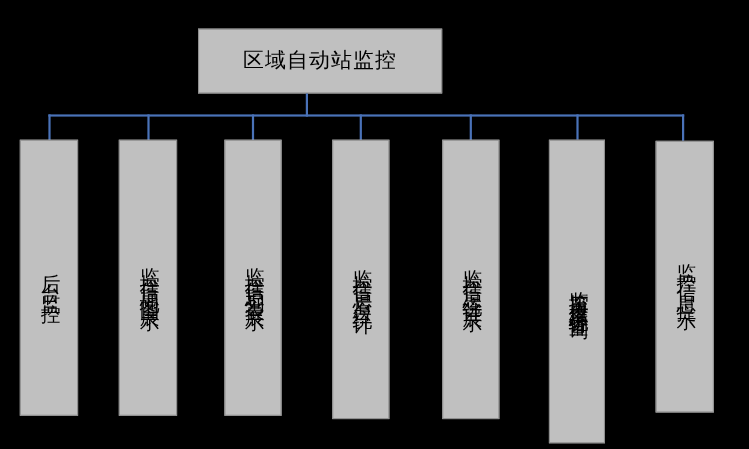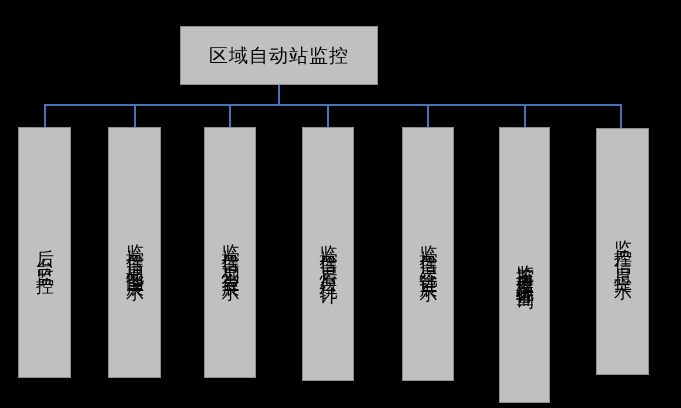--- a/index.html
+++ b/index.html
@@ -60,21 +60,21 @@
     background: #4a72b8;
   }
   .line.h { height: 2px; }
   .line.v { width: 2px; }
 </style>
 </head>
 <body>
 
 <div id="canvas">
 
-  <div class="node root" style="left:180px; top:26px; width:198px; height:59px;">
+  <div class="node root" style="left:180px; top:26px; width:222px; height:59px;">
     <span>区域自动站监控</span>
   </div>
 
   <div class="line v" style="left:278px; top:85px; height:21px;"></div>
 
   <div class="line h" style="left:44px; top:104px; width:578px;"></div>
 
   <div class="line v" style="left:44px;  top:104px; height:24px;"></div>
   <div class="line v" style="left:134px; top:104px; height:24px;"></div>
   <div class="line v" style="left:229px; top:104px; height:24px;"></div>

